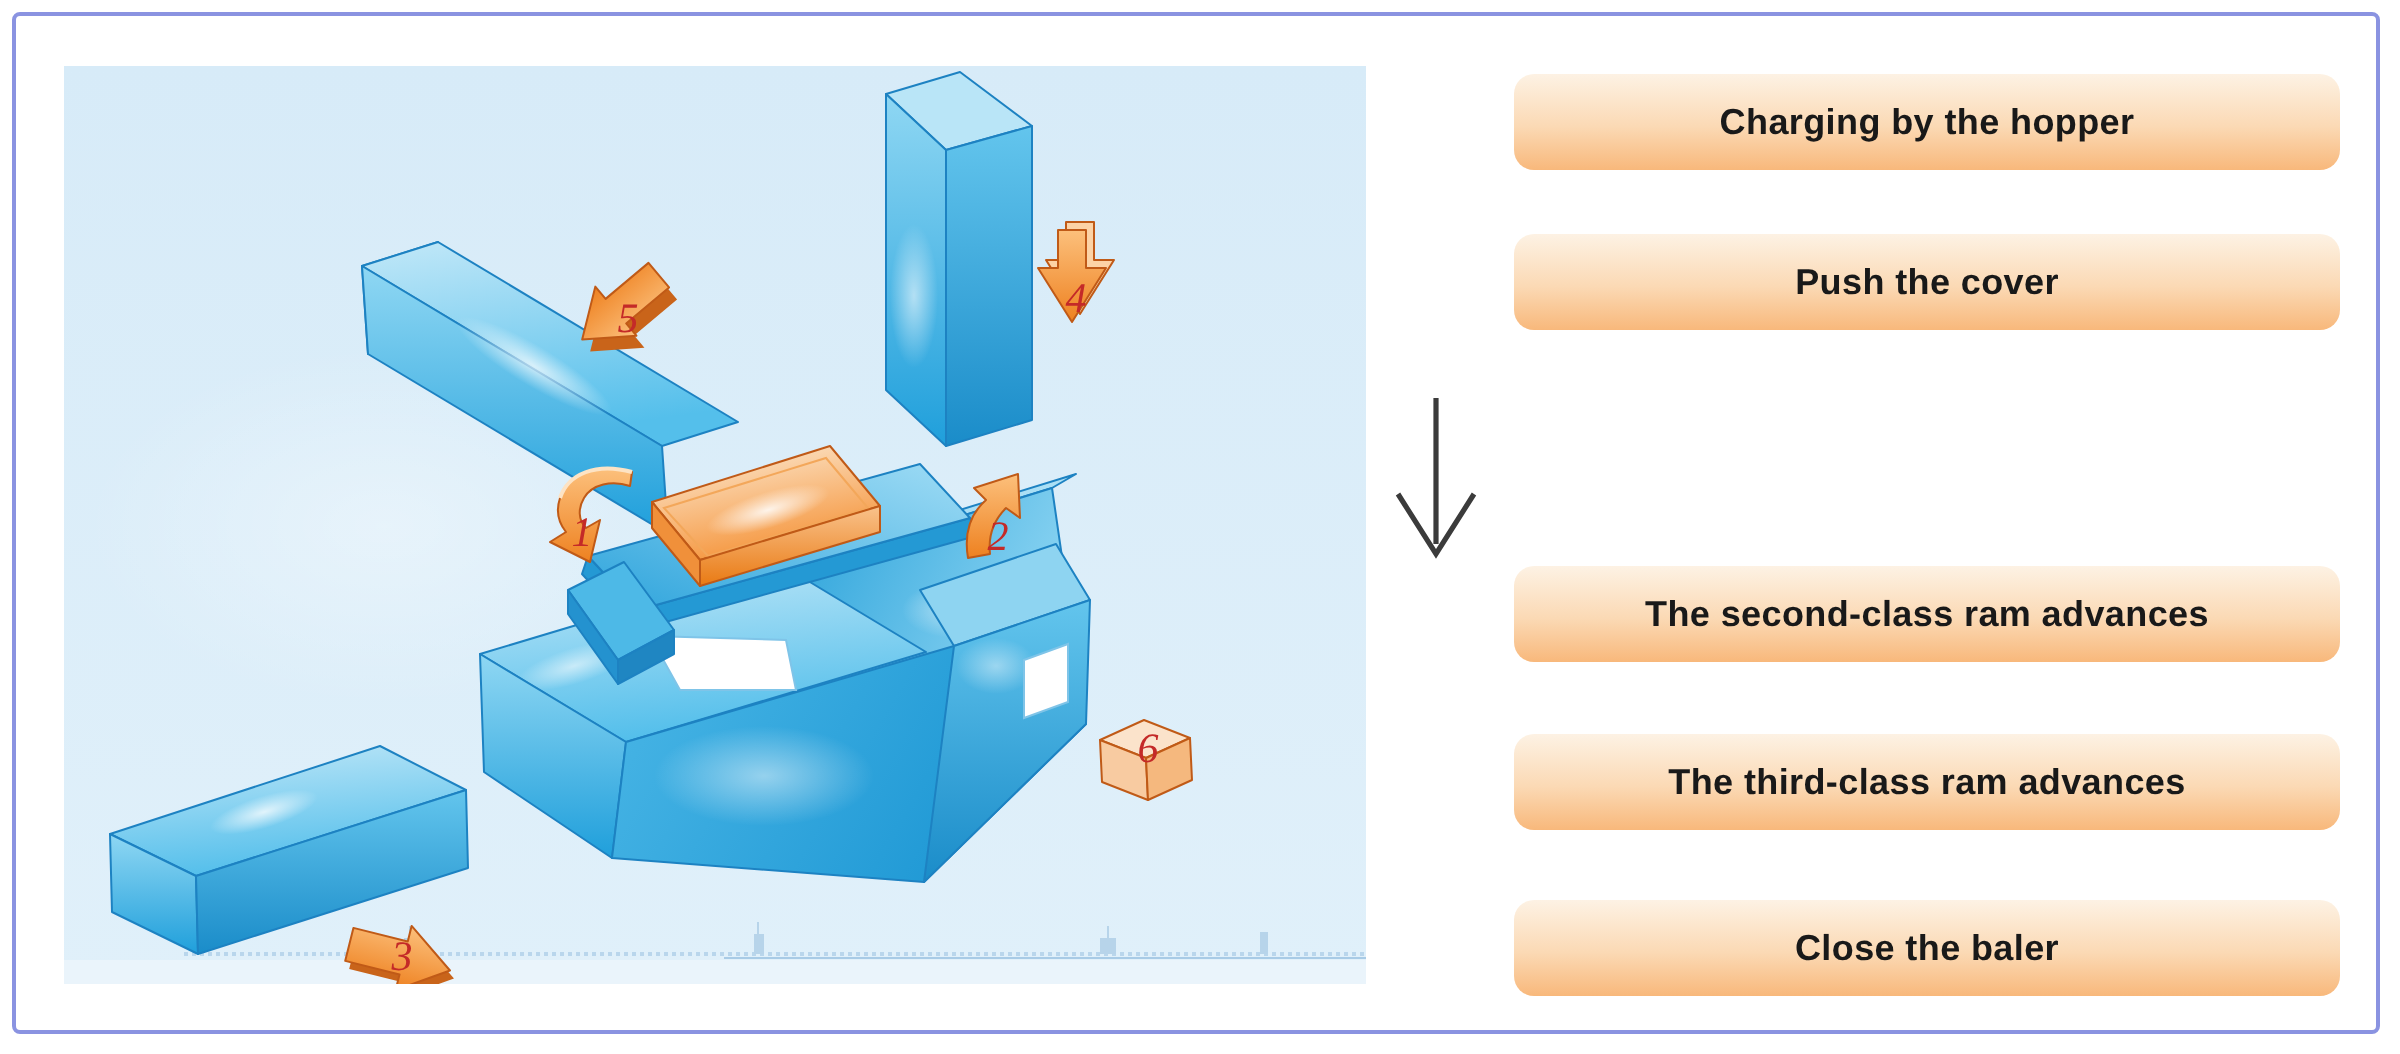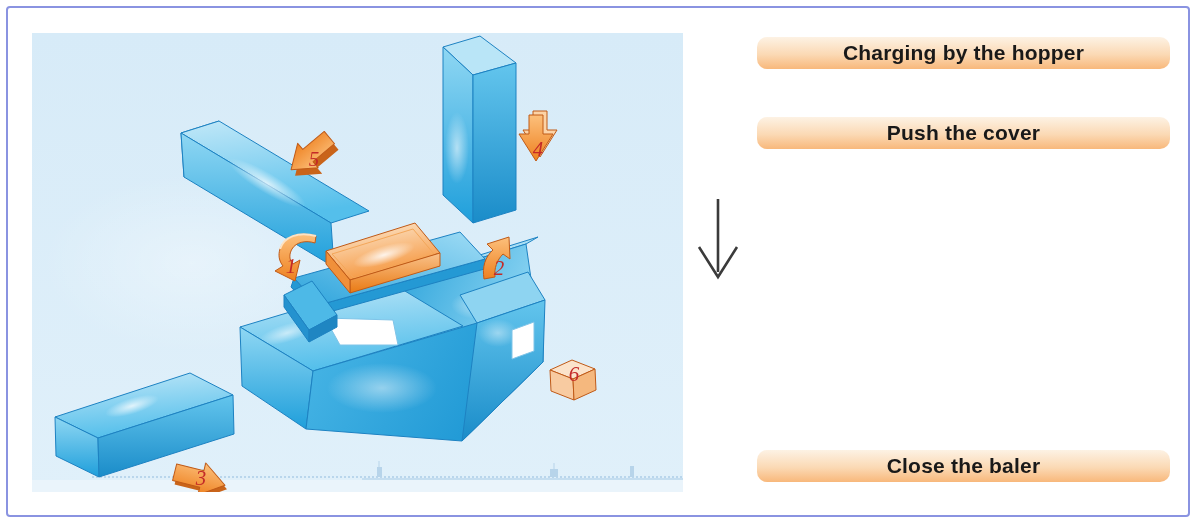--- a/index.html
+++ b/index.html
@@ -2,24 +2,24 @@
 <html><head>
 <meta charset="utf-8">
 <style>
   html,body{margin:0;padding:0;background:#ffffff;}
   .page{position:relative;width:1200px;height:527px;background:#ffffff;overflow:hidden;
         font-family:"Liberation Sans",sans-serif;}
   .frame{position:absolute;left:6px;top:6px;width:1184px;height:511px;
          border:2px solid #8a93e1;border-radius:4px;box-sizing:border-box;}
   .diagram{position:absolute;left:32px;top:33px;width:651px;height:459px;}
   .flow-arrow{position:absolute;left:695px;top:196px;width:50px;height:90px;}
-  .step-btn{position:absolute;left:757px;width:413px;height:32px;border-radius:10px;
+  .step-btn{position:absolute;left:757px;width:413px;height:48px;border-radius:10px;
             background:linear-gradient(180deg,#fdf2e4 0%,#fbd9b4 55%,#f8b87b 100%);
             display:flex;align-items:center;justify-content:center;
-            font-weight:bold;font-size:21px;color:#191919;letter-spacing:.2px;
+            font-weight:bold;font-size:18px;color:#191919;letter-spacing:.2px;
             border:none;cursor:pointer;}
   .num{font-family:"Liberation Serif",serif;font-style:italic;font-size:21px;fill:#c42a28;}
   .blue{stroke:#1d82c2;stroke-width:1;stroke-linejoin:round;}
   .orange{stroke:#c05a17;stroke-width:1;stroke-linejoin:round;}
 </style>
 </head>
 <body>
 
 <div class="page">
   <div class="frame"></div>
@@ -210,14 +210,16 @@
     </svg>
   </div>
 
   <svg class="flow-arrow" width="50" height="90" viewBox="0 0 50 90">
     <line x1="23" y1="3" x2="23" y2="76" stroke="#3b3b3b" stroke-width="2.6"></line>
     <polyline points="4,51 23,81 42,51" fill="none" stroke="#3b3b3b" stroke-width="2.6"></polyline>
   </svg>
 
   <div class="step-btn" style="top:37px">Charging by the hopper</div>
   <div class="step-btn" style="top:117px">Push the cover</div>
+  <div class="step-btn" style="top:283px">The second-class ram advances</div>
+  <div class="step-btn" style="top:367px">The third-class ram advances</div>
   <div class="step-btn" style="top:450px">Close the baler</div>
 </div>
 
 </body></html>

